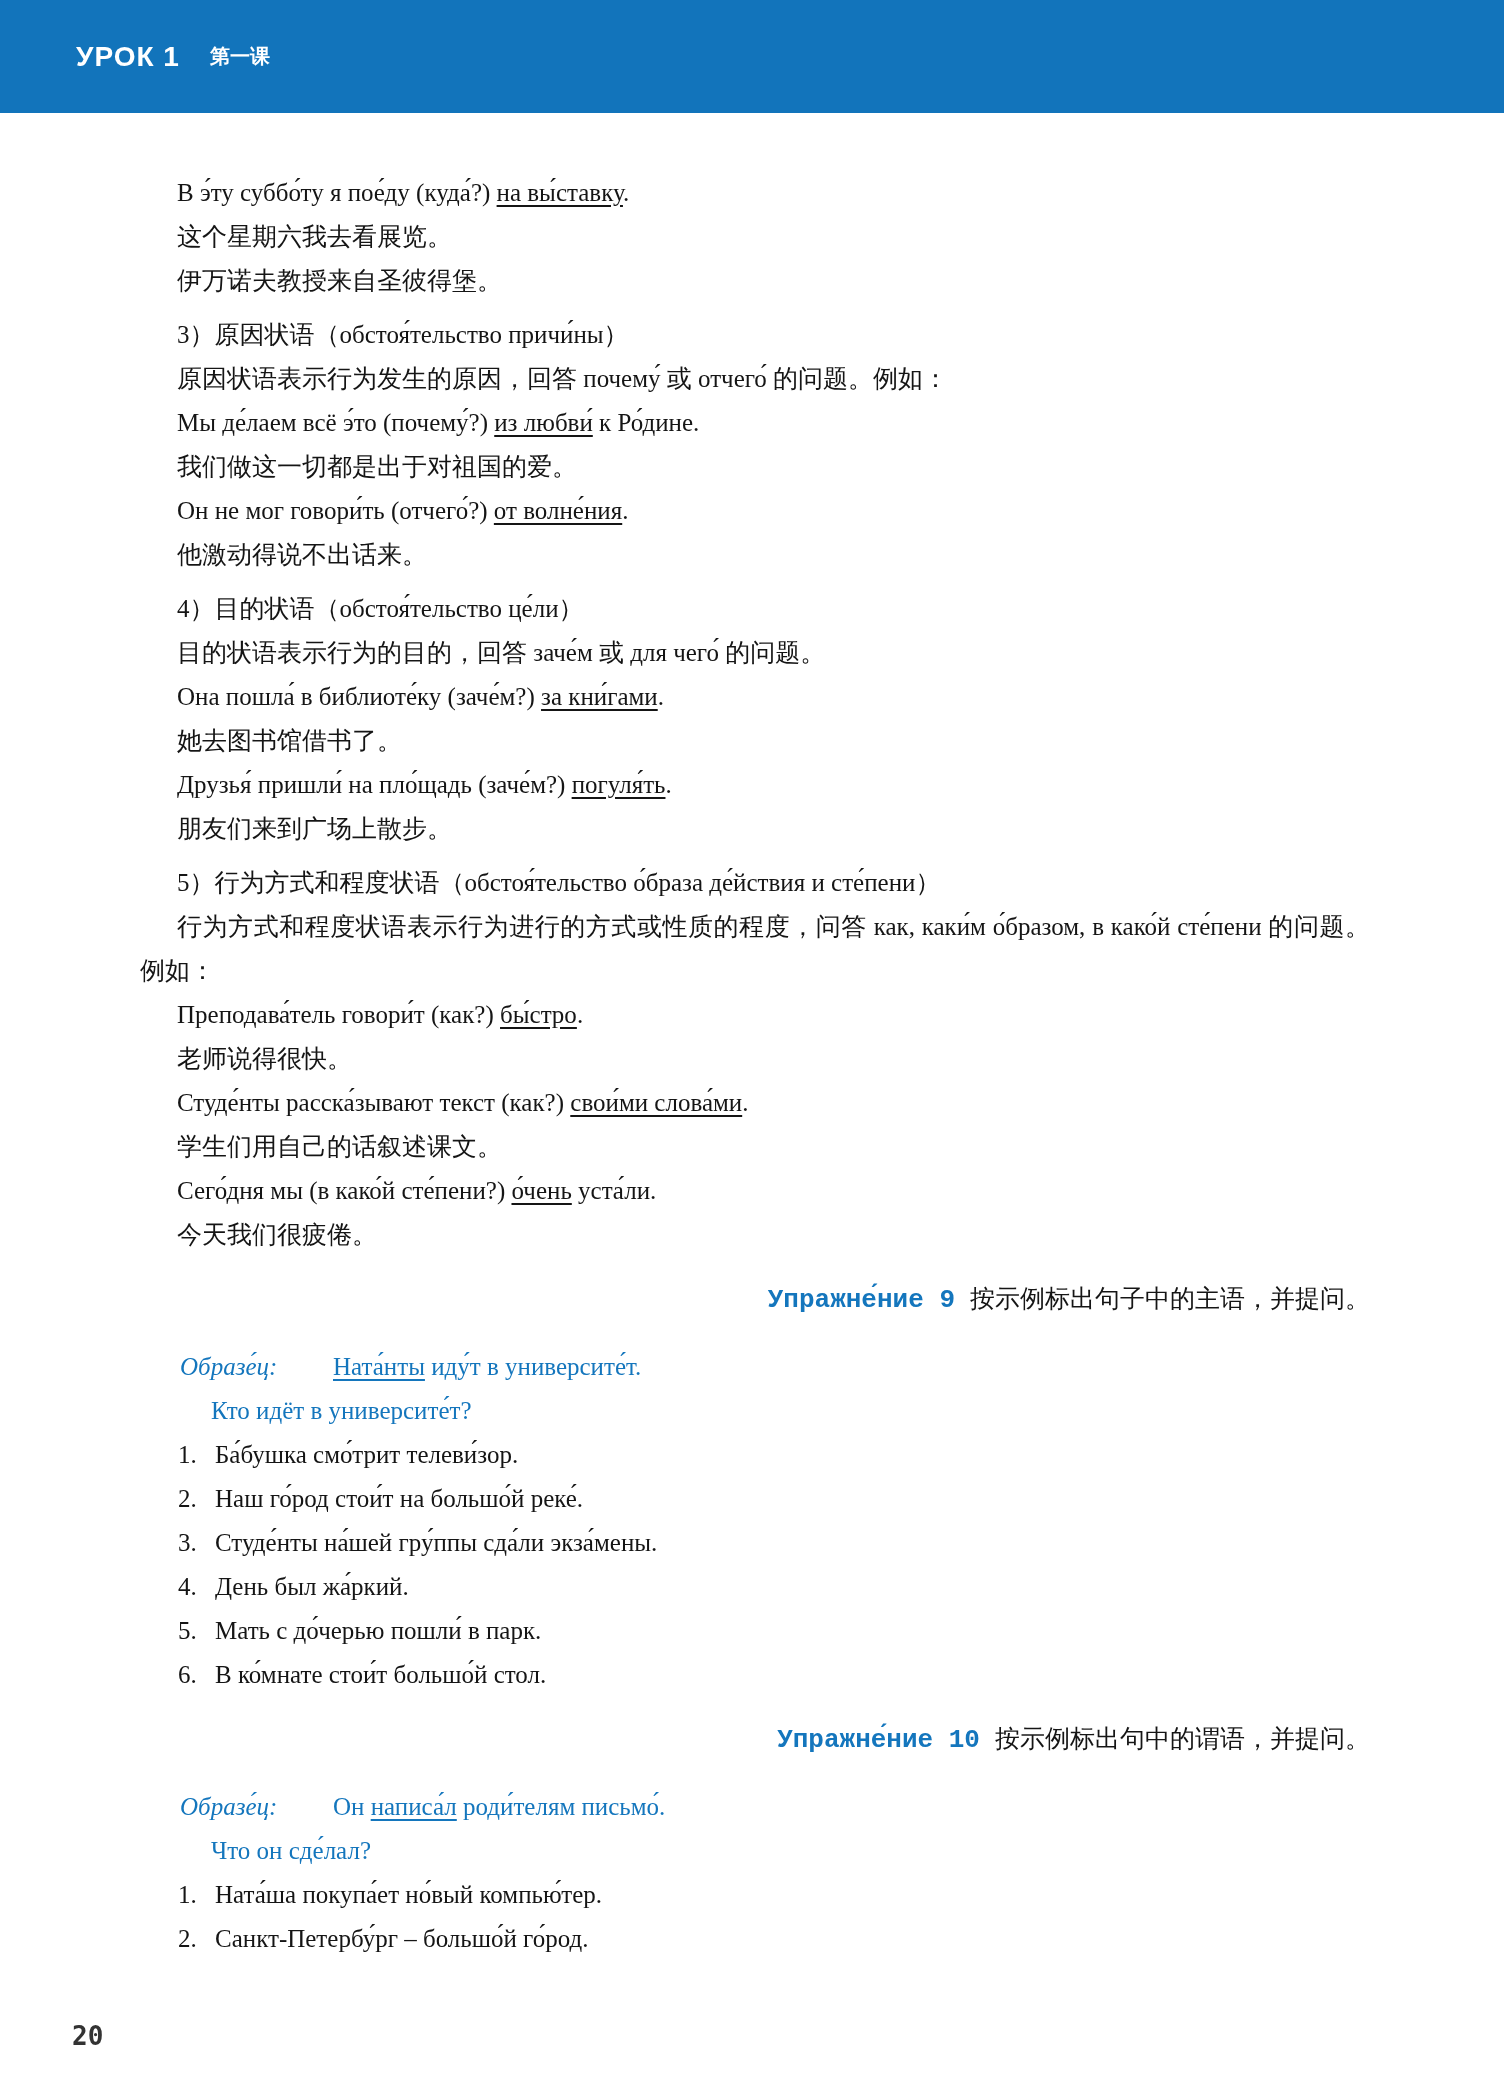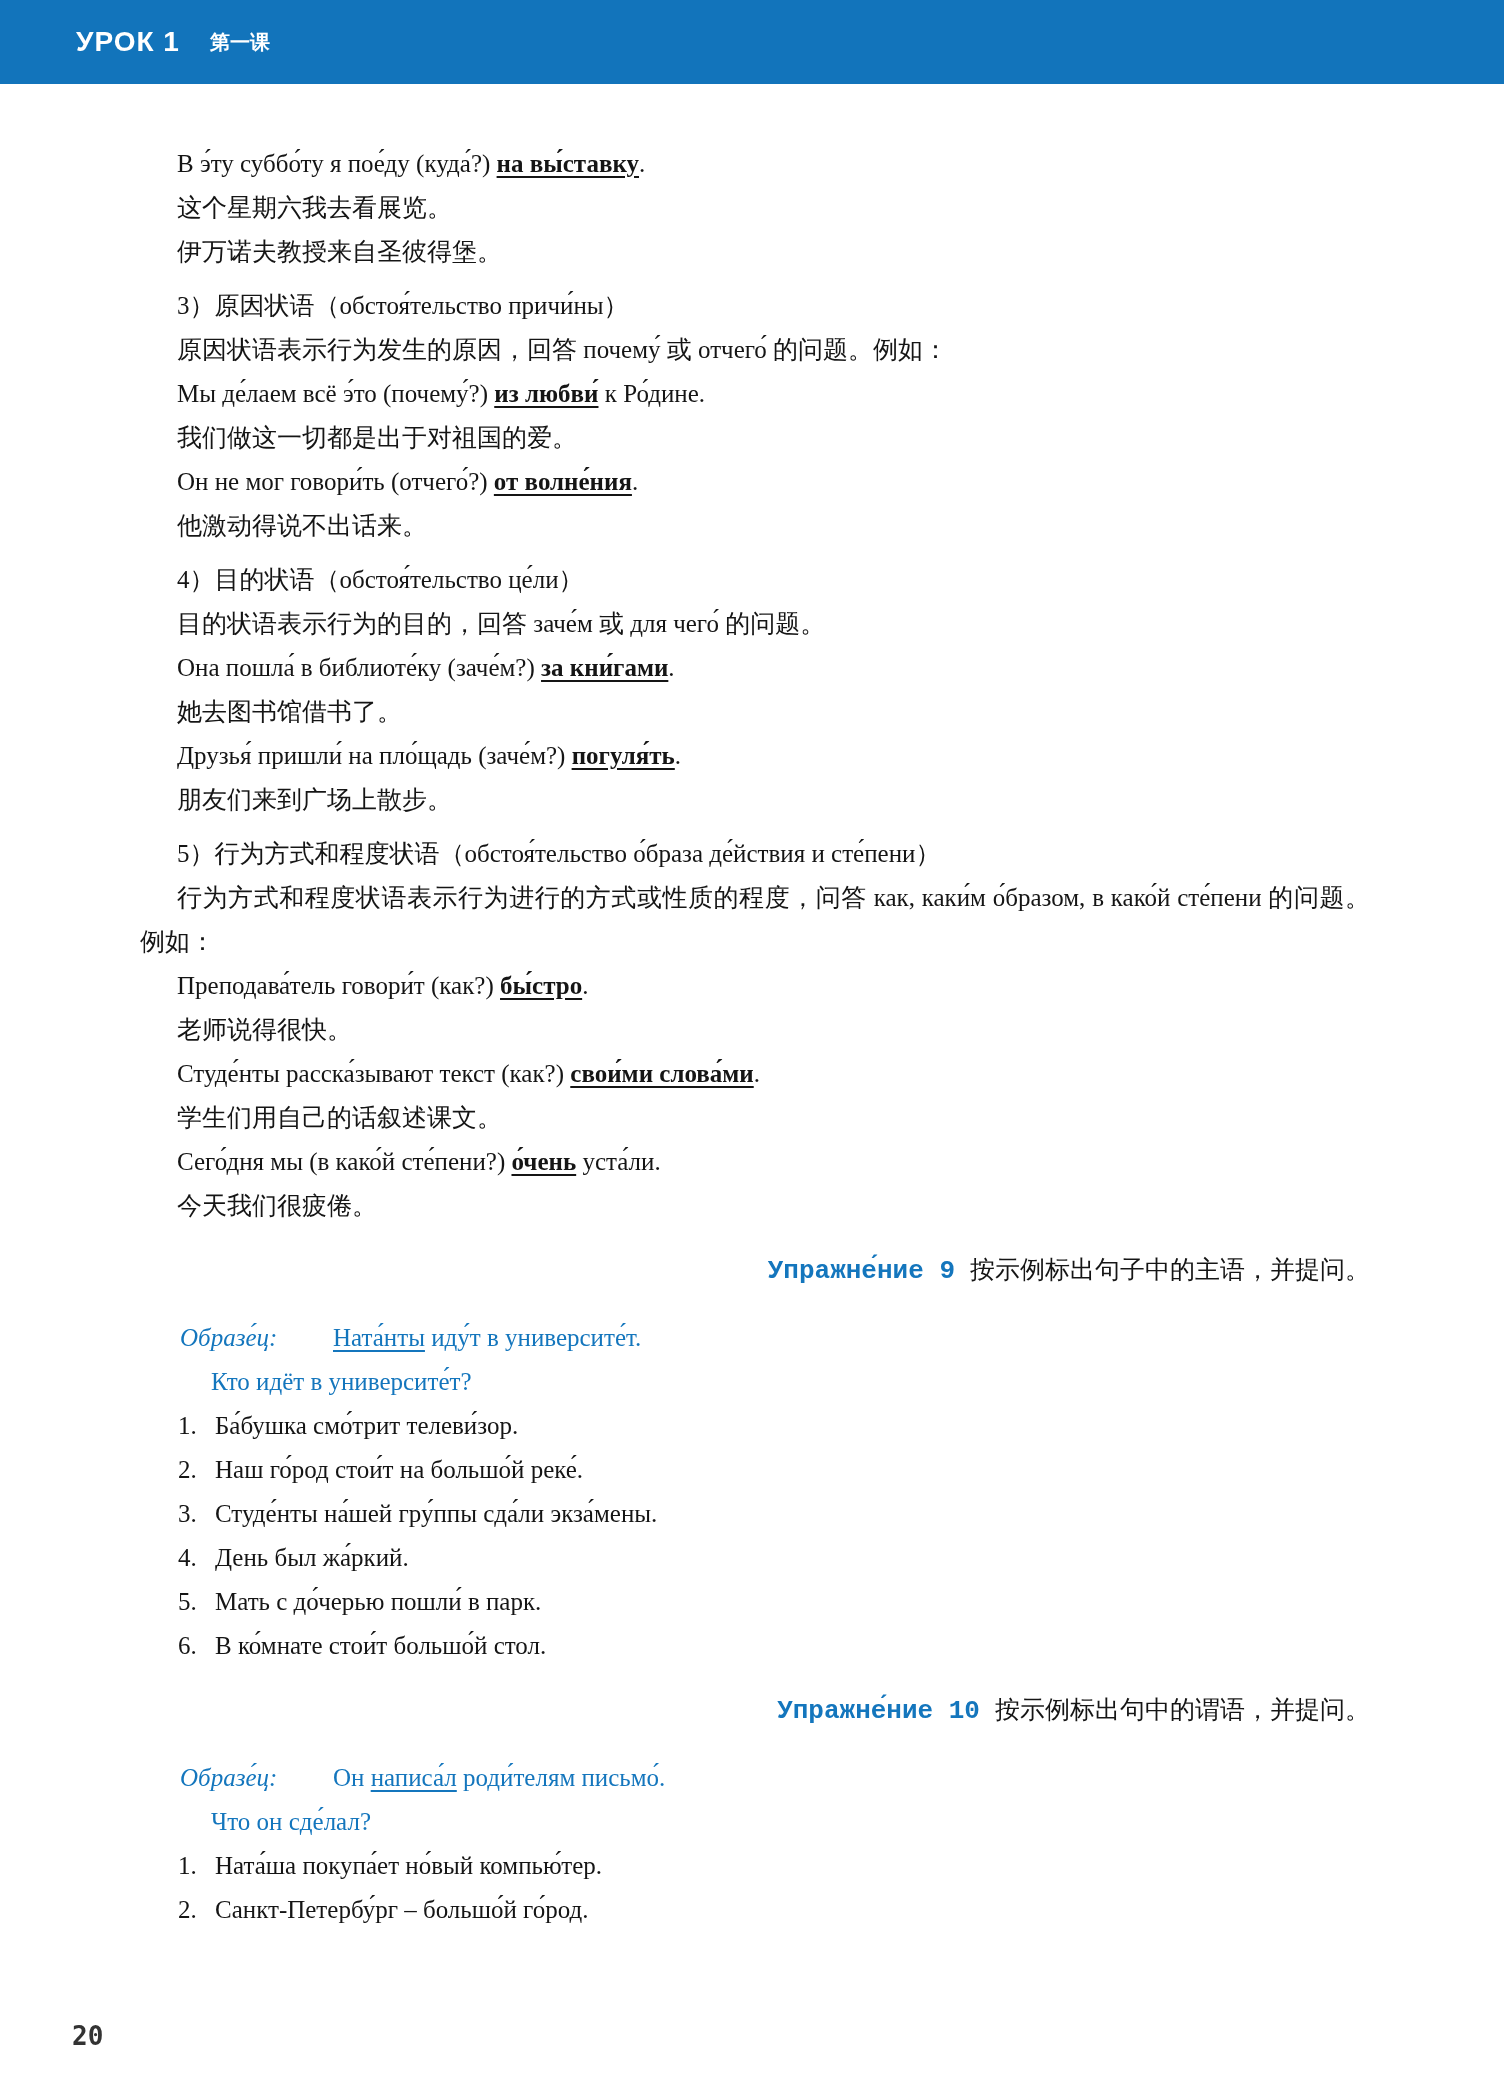--- a/index.html
+++ b/index.html
@@ -5,21 +5,21 @@
   * { margin: 0; padding: 0; box-sizing: border-box; }
   html, body { background: #ffffff; }
   body {
     width: 1504px; height: 2095px;
     position: relative;
     font-family: "Liberation Serif", serif;
     color: #151515;
     overflow: hidden;
   }
   .topbar {
-    height: 84px;
+    height: 113px;
     background: #1274BB;
     display: flex;
     align-items: center;
     padding-left: 76px;
     gap: 30px;
   }
   .lesson-ru {
     color: #ffffff;
     font-family: "Liberation Sans", sans-serif;
     font-weight: bold;
@@ -34,21 +34,21 @@
   }
   .content {
     padding: 58px 134px 0 140px;
   }
   .para {
     font-size: 25px;
     line-height: 44px;
     text-align: justify;
   }
   .ind { text-indent: 37px; }
-  .bu { font-weight: bold; text-decoration: underline; text-underline-offset: 4px; }
+  .bu { font-weight: normal; text-decoration: underline; text-underline-offset: 4px; }
   .u  { text-decoration: underline; text-underline-offset: 4px; }
   .blu { color: #1476BD; }
   .gap    { margin-top: 10px; }
   .gap-lg { margin-top: 21px; }
   .gap-sm { margin-top: 22px; gap: 48px; }
   .exhead {
     font-family: Liberation Mono, monospace;
     font-size: 25px;
     text-align: right;
   }

